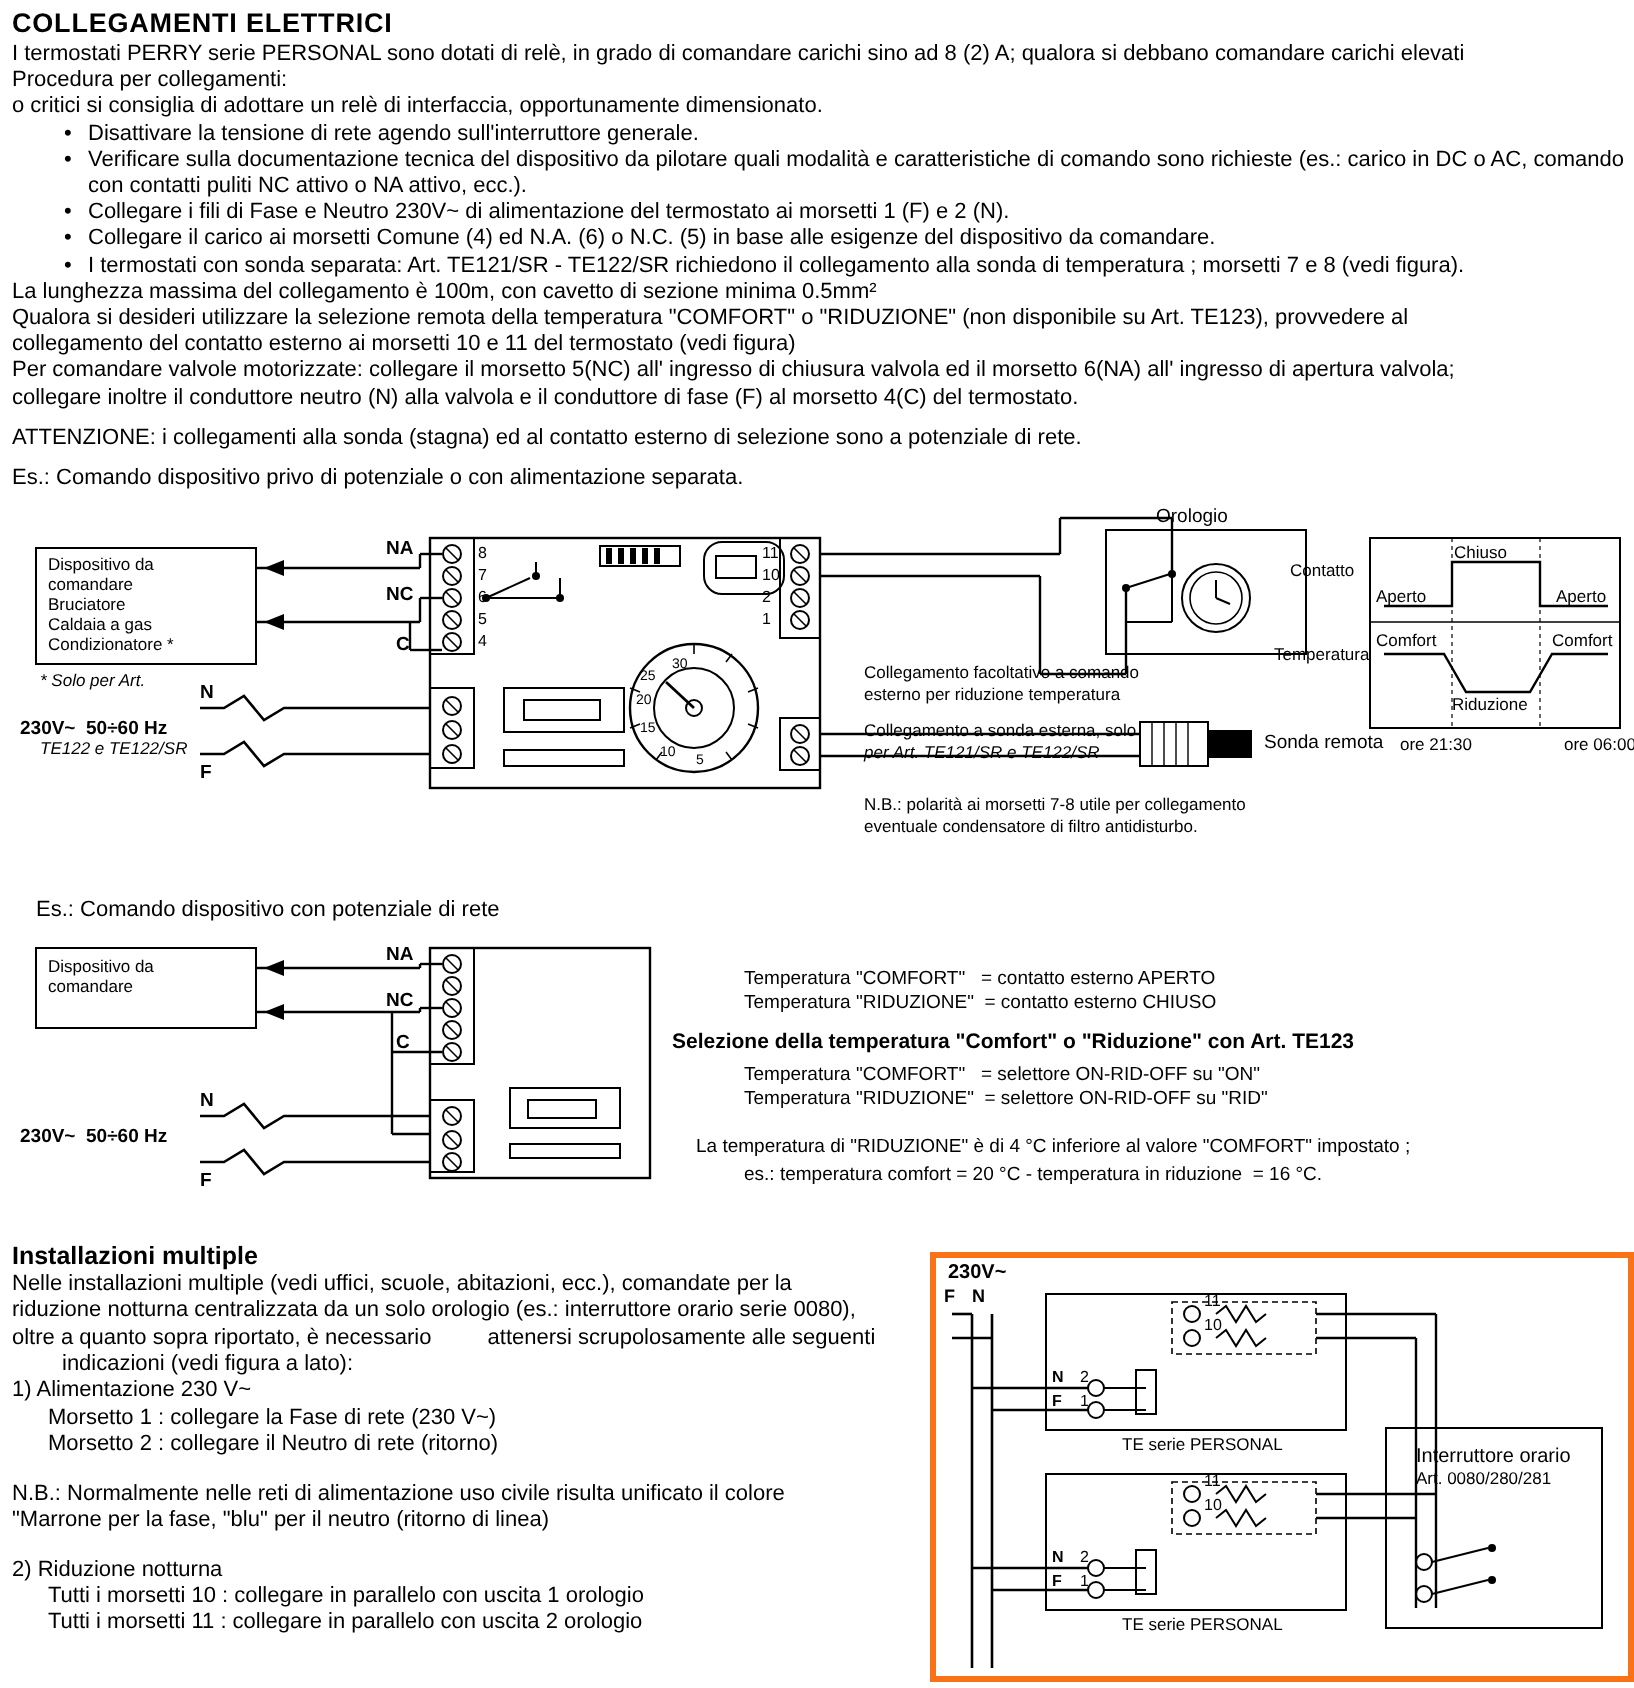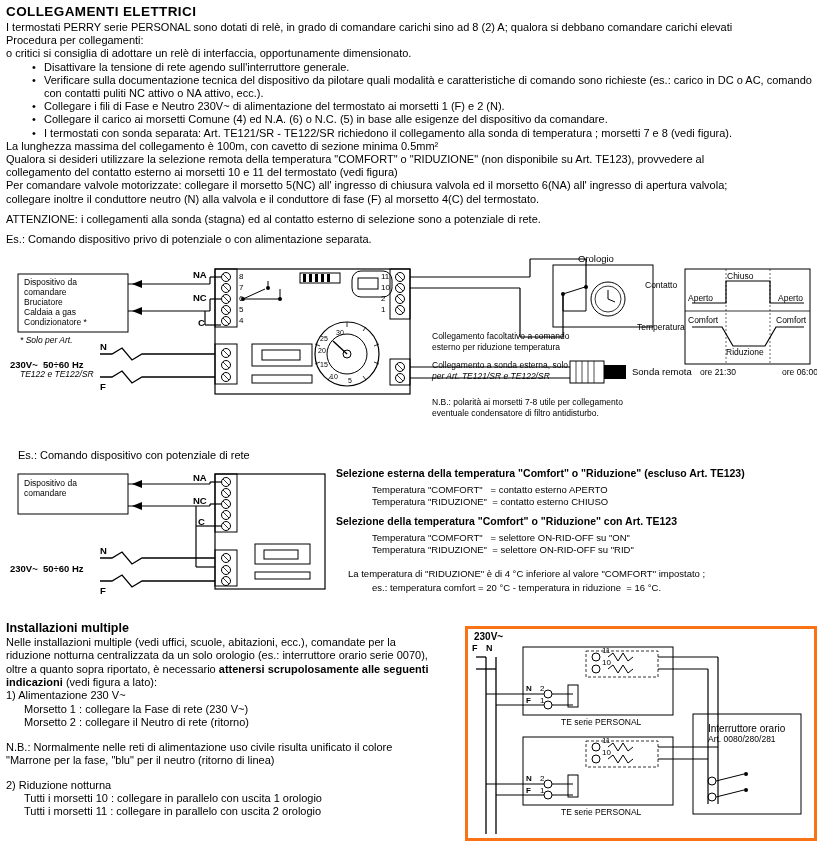--- a/index.html
+++ b/index.html
@@ -16,21 +16,21 @@
   .title{
     font-weight:bold;font-size:13.5px;letter-spacing:.4px;
     padding:4px 0 2px 6px;
   }
   .para{padding:0 6px;line-height:13.2px;font-size:11px;}
   .para p{margin:0;}
   .bullets{margin:0;padding:0;list-style:none;}
   .bullets li{position:relative;padding-left:44px;line-height:13.2px;}
   .bullets li:before{content:"•";position:absolute;left:32px;}
   .spacer{height:7px;}
-  .bold{font-weight:bold;}
+  .bold{font-weight:normal;margin-left:25px;}
 
   
   .fig1{position:relative;margin-top:3px;height:200px;}
   .fig2{position:relative;height:160px;}
   .fig3{position:relative;height:225px;}
 
   .lbl{position:absolute;font-size:9.5px;line-height:11px;white-space:pre;}
   .lbl.sm{font-size:8.5px;line-height:10px;}
   .lbl.b{font-weight:bold;}
   svg{position:absolute;left:0;top:0;overflow:visible;}
@@ -334,35 +334,34 @@
 
     <div class="lbl sm" style="left:24px;top:16px;">Dispositivo da</div>
     <div class="lbl sm" style="left:24px;top:26px;">comandare</div>
     <div class="lbl b" style="left:193px;top:10px;">NA</div>
     <div class="lbl b" style="left:193px;top:33px;">NC</div>
     <div class="lbl b" style="left:198px;top:54px;">C</div>
     <div class="lbl b" style="left:100px;top:83px;">N</div>
     <div class="lbl b" style="left:100px;top:123px;">F</div>
     <div class="lbl b" style="left:10px;top:101px;">230V~  50÷60 Hz</div>
 
-    <div class="lbl b" style="left:336px;top:6px;font-size:10.5px;">Selezione esterna della temperatura "Comfort" o "Riduzione" (escluso Art. TE123)</div>
     <div class="lbl" style="left:372px;top:22px;">Temperatura "COMFORT"   = contatto esterno APERTO</div>
     <div class="lbl" style="left:372px;top:34px;">Temperatura "RIDUZIONE"  = contatto esterno CHIUSO</div>
     <div class="lbl b" style="left:336px;top:54px;font-size:10.5px;">Selezione della temperatura "Comfort" o "Riduzione" con Art. TE123</div>
     <div class="lbl" style="left:372px;top:70px;">Temperatura "COMFORT"   = selettore ON-RID-OFF su "ON"</div>
     <div class="lbl" style="left:372px;top:82px;">Temperatura "RIDUZIONE"  = selettore ON-RID-OFF su "RID"</div>
     <div class="lbl" style="left:348px;top:106px;">La temperatura di "RIDUZIONE" è di 4 °C inferiore al valore "COMFORT" impostato ;</div>
     <div class="lbl" style="left:372px;top:120px;">es.: temperatura comfort = 20 °C - temperatura in riduzione  = 16 °C.</div>
   </div>
 
   <div class="fig3">
     <div class="inst-col">
       <div class="multi-head" style="padding-left:0;">Installazioni  multiple</div>
       <div>Nelle installazioni multiple (vedi uffici, scuole, abitazioni, ecc.), comandate per la</div>
-      <div>riduzione notturna centralizzata da un solo orologio (es.: interruttore orario serie 0070),</div>
+      <div>riduzione notturna centralizzata da un solo orologio (es.: interruttore orario serie 0080),</div>
       <div>oltre a quanto sopra riportato, è necessario <span class="bold">attenersi scrupolosamente alle seguenti</span></div>
       <div><span class="bold">indicazioni</span> (vedi figura a lato):</div>
       <div>1) Alimentazione 230 V~</div>
       <div class="ind">Morsetto 1 : collegare la Fase di rete (230 V~)</div>
       <div class="ind">Morsetto 2 : collegare il Neutro di rete (ritorno)</div>
       <div style="height:11px;"></div>
       <div>N.B.: Normalmente nelle reti di alimentazione uso civile risulta unificato il colore</div>
       <div>"Marrone per la fase, "blu" per il neutro (ritorno di linea)</div>
       <div style="height:11px;"></div>
       <div>2) Riduzione notturna</div>

